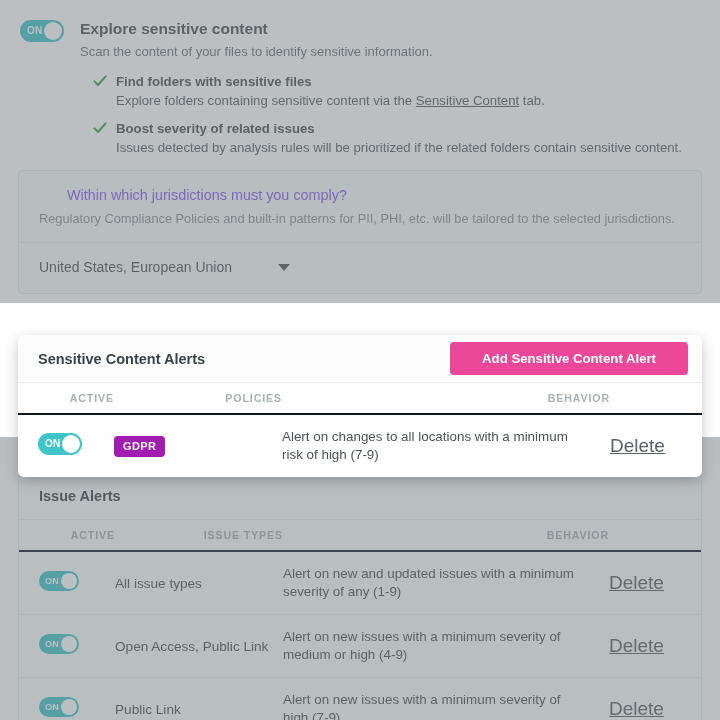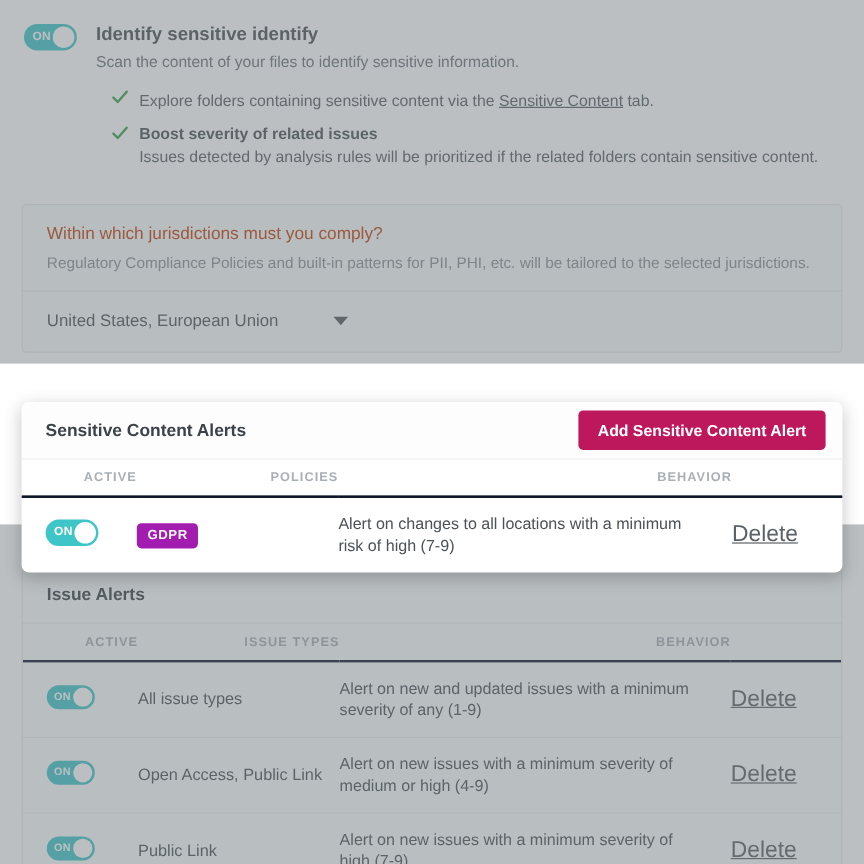--- a/index.html
+++ b/index.html
@@ -144,23 +144,24 @@
     border: 1px solid #e7eaec;
     border-radius: 4px;
     box-sizing: border-box;
   }
   .juris-top {
     padding: 15px 20px 15px 20px;
     border-bottom: 1px solid #e7eaec;
   }
   .juris-q {
     font-size: 14.4px;
-    color: #c2410c;
+    color: #8b5cf6;
     line-height: 19px;
     margin-bottom: 5px;
+    margin-left: 28px;
   }
   .juris-note {
     font-size: 12.8px;
     color: #8b9296;
     line-height: 17px;
   }
   .juris-select {
     padding: 16px 20px 18px 20px;
     display: flex;
     align-items: center;
@@ -199,27 +200,27 @@
     background: #fdfdfe;
     border-bottom: 1px solid #eceef0;
     box-sizing: border-box;
   }
   .sca-title {
     font-size: 14.5px;
     font-weight: bold;
     color: #3c4348;
   }
   .btn-teal {
-    background: #be185d;
+    background: #ec4899;
     color: #ffffff;
     font-size: 13.2px;
     font-weight: bold;
     border: none;
     border-radius: 4px;
-    padding: 9px 16px;
+    padding: 9px 32px;
     cursor: pointer;
     font-family: "Liberation Sans", sans-serif;
     line-height: 15px;
   }
 
   
   .tbl { width: 100%; border-collapse: collapse; }
   .tbl th {
     font-size: 10.6px;
     font-weight: bold;
@@ -301,34 +302,35 @@
 
     <div class="sec-identify">
       <div class="id-head">
 
         <div class="toggle">
           <span class="tg-label">ON</span>
           <span class="knob"></span>
         </div>
 
         <div class="id-texts">
-          <div class="id-title">Identify sensitive identify</div>
+          <div class="id-title">Explore sensitive content</div>
           <div class="id-sub">Scan the content of your files to identify sensitive information.</div>
         </div>
       </div>
 
       <div class="feature-list">
 
         <div class="feature">
           <span class="check">
             <svg width="16" height="16" viewBox="0 0 16 16">
               <path d="M2.5 8.4 L6.1 12 L13.6 3.4" fill="none" stroke="#3aa047" stroke-width="2" stroke-linecap="round" stroke-linejoin="round"></path>
             </svg>
           </span>
           <div class="feat-txt">
+            <div class="feat-title">Find folders with sensitive files</div>
             <div class="feat-desc"><span>Explore folders containing sensitive content via the </span><span class="lnk">Sensitive Content</span><span> tab.</span></div>
           </div>
         </div>
 
         <div class="feature">
           <span class="check">
             <svg width="16" height="16" viewBox="0 0 16 16">
               <path d="M2.5 8.4 L6.1 12 L13.6 3.4" fill="none" stroke="#3aa047" stroke-width="2" stroke-linecap="round" stroke-linejoin="round"></path>
             </svg>
           </span>

